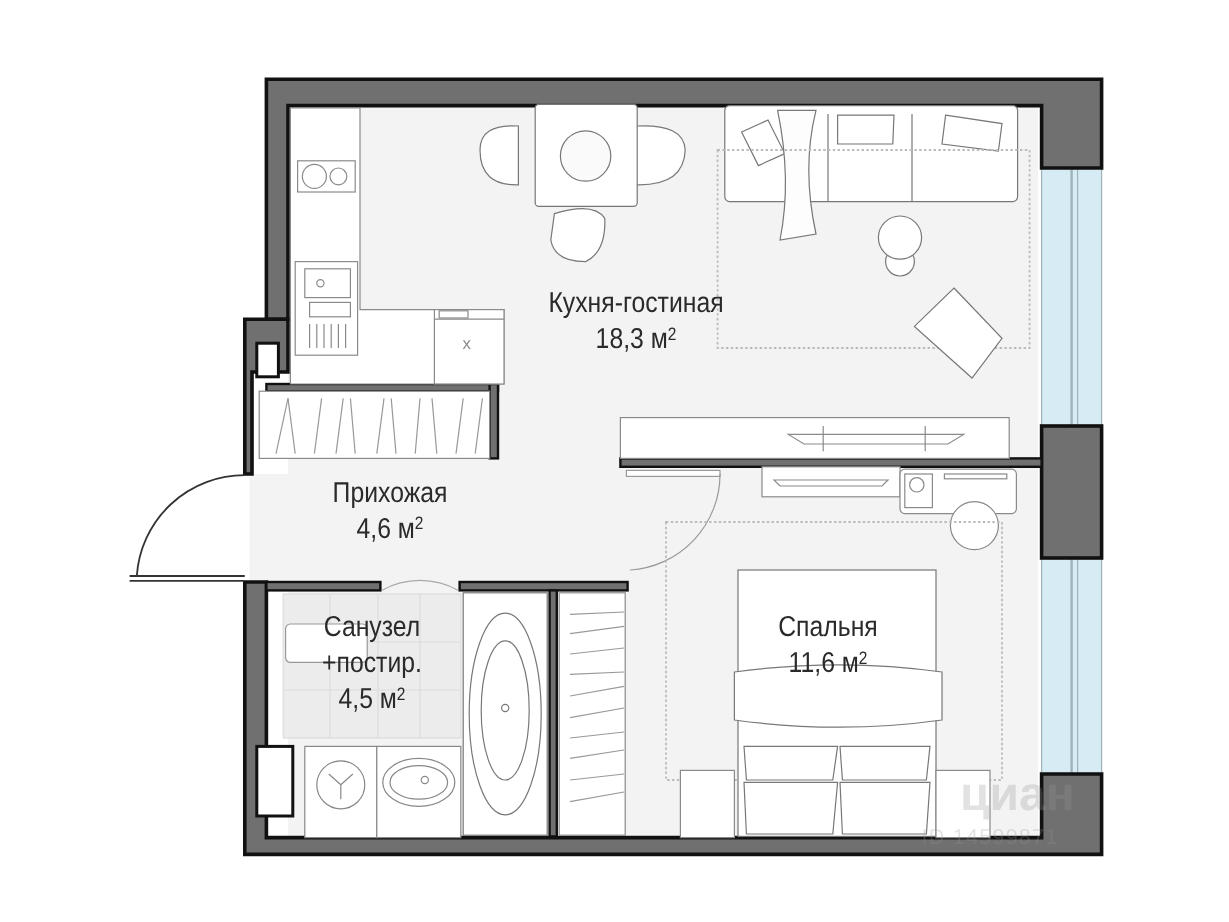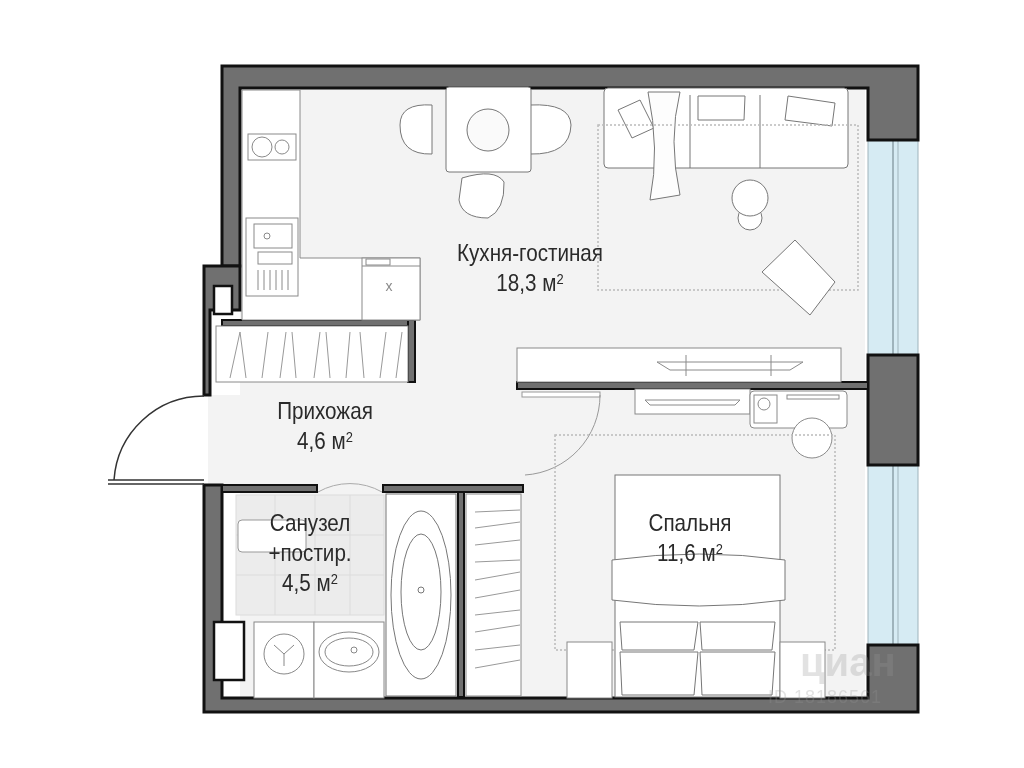--- a/index.html
+++ b/index.html
@@ -241,13 +241,13 @@
   <div>+постир.</div>
   <div><span>4,5</span> <span>м</span><sup>2</sup></div>
 </div>
 
 <div class="room-label" style="left:590px; top:508px; width:200px;">
   <div>Спальня</div>
   <div><span>11,6</span> <span>м</span><sup>2</sup></div>
 </div>
 
 <div class="watermark" style="left:800px; top:640px; font-size:40px; font-weight:bold;">циан</div>
-<div class="watermark" style="left:768px; top:687px; font-size:18px; letter-spacing:1px;">ID 18186561</div>
+<div class="watermark" style="left:768px; top:687px; font-size:18px; letter-spacing:1px;">ID 14599871</div>
 
 </body></html>

